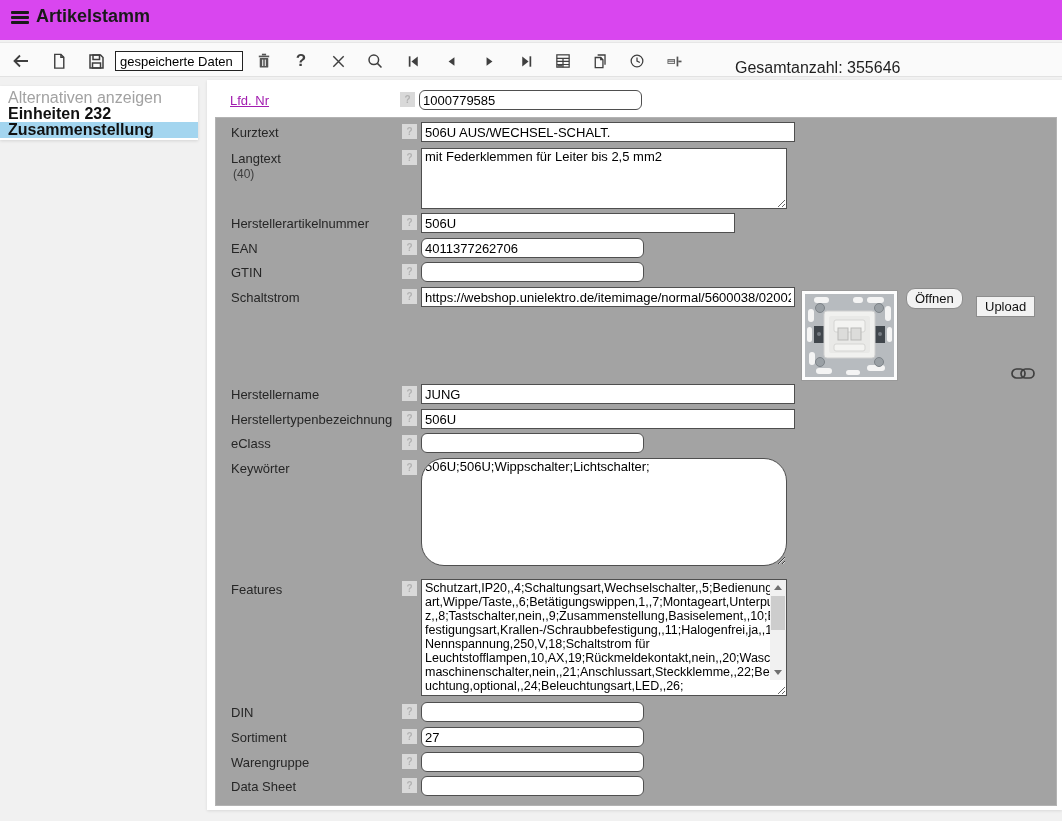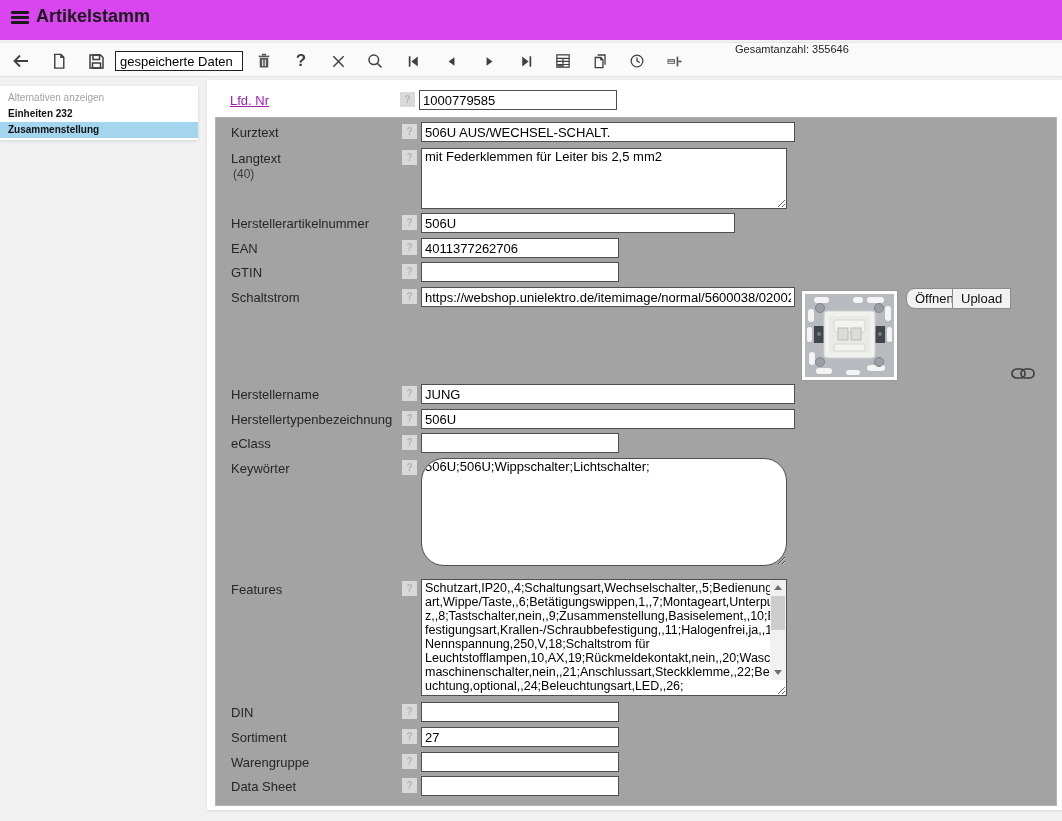--- a/index.html
+++ b/index.html
@@ -15,47 +15,47 @@
   
   .toolbar { position:absolute; left:0; top:42px; width:1062px; height:35px; background:#fafafa;
     border-top:1px solid #e6e6e6; border-bottom:1px solid #e2e2e2; }
   .tb-icon { position:absolute; top:5px; width:26px; height:26px; display:flex;
     align-items:center; justify-content:center; cursor:pointer; color:#3f3f3f; }
   .tb-icon svg { display:block; }
   .help-glyph { font-size:17px; font-weight:700; color:#3f3f3f; }
   .tb-input { position:absolute; left:115px; top:8px; width:128px; height:20px;
     border:1px solid #222; background:#fff; font-size:13px; padding:0 4px;
     font-family:"Liberation Sans", sans-serif; }
-  .tb-total { position:absolute; left:735px; top:0; font-size:11px; color:#1f1f1f; }
+  .tb-total { position:absolute; left:735px; top:16px; font-size:16px; color:#1f1f1f; }
 
   
   .sidebar { position:absolute; left:0; top:86px; width:198px; height:54px; background:#fff;
     box-shadow:0 1px 3px rgba(0,0,0,0.12); padding-top:4px; }
-  .side-item { height:16px; line-height:16px; padding-left:8px; font-size:10px; cursor:pointer;
+  .side-item { height:16px; line-height:16px; padding-left:8px; font-size:16px; cursor:pointer;
     white-space:nowrap; }
   .side-item.dim { color:#a2a2a2; }
   .side-item.bold { font-weight:700; color:#111; }
   .side-item.selected { background:#a3d5ef; }
 
   
   .main-card { position:absolute; left:207px; top:80px; width:855px; height:730px; background:#fff;
     box-shadow:0 1px 3px rgba(0,0,0,0.10); }
   .lfdnr-label { position:absolute; left:23px; top:13px; font-size:13px; color:#a21caf;
     text-decoration:underline; cursor:pointer; }
   .inner-box { position:absolute; left:8px; top:37px; width:842px; height:689px;
     border:1px solid #b3b3b3; background:#a3a3a3; }
 
   .row { position:absolute; left:0; width:840px; }
   .f-label { position:absolute; left:15px; top:3px; font-size:13px; color:#262626; white-space:nowrap; }
   .f-sublabel { position:absolute; left:17px; top:19px; font-size:12px; color:#3d3d3d; }
   .qbadge { position:absolute; left:186px; top:2px; width:15px; height:15px; background:#d9d9d9;
     color:#b2b2b2; font-size:10px; font-weight:700; text-align:center; line-height:15px; cursor:pointer; }
   .inp { position:absolute; left:205px; top:0; height:20px; border:1px solid #4f4f4f; background:#fff;
     font-size:13px; padding:0 3px; font-family:"Liberation Sans", sans-serif; color:#000; }
-  .w-md { width:198px; } .w-lg { width:314px; } .w-xl { width:374px; }
+  .w-md { width:223px;border-radius:6px; } .w-lg { width:314px; } .w-xl { width:374px; }
   textarea.inp { resize:both; line-height:14px; padding:1px 3px; overflow:hidden; }
   .ta-lang { width:366px; height:61px; }
   .ta-key  { width:366px; height:108px;border-radius:23px; }
   .ta-feat { width:366px; height:117px; padding-right:22px; font-size:12.5px; }
 
   
   .scrollbar { position:absolute; left:554px; top:1px; width:16px; height:100px;
     background:#f1f1f1; cursor:pointer; }
   .sb-btn { position:absolute; left:0; width:16px; height:15px; background:#f1f1f1;
     display:flex; align-items:center; justify-content:center; }
@@ -63,21 +63,21 @@
   .tri-up { width:0; height:0; border-left:4px solid transparent; border-right:4px solid transparent;
     border-bottom:5px solid #6f6f6f; }
   .tri-down { width:0; height:0; border-left:4px solid transparent; border-right:4px solid transparent;
     border-top:5px solid #6f6f6f; }
   .sb-thumb { position:absolute; left:1px; top:16px; width:14px; height:34px; background:#cdcdcd; }
 
   
   .prod-img { position:absolute; left:585px; top:172px; width:97px; height:91px; cursor:default; }
   .img-btn { position:absolute; top:170px; height:21px; background:#f2f2f2; border:1px solid #8c8c8c;
     font-size:13px; font-family:"Liberation Sans", sans-serif; color:#111; padding:0 8px; cursor:pointer; }
-  .btn-open { left:690px;border-radius:9px; } .btn-upload { left:736px; }
+  .btn-open { left:690px;border-radius:9px; } .btn-upload { left:760px;margin-top:8px; }
   .link-icon { position:absolute; left:795px; top:248px; cursor:pointer; color:#3f3f3f; }
 </style>
 </head>
 <body>
 
 <div class="header">
   <div class="hamburger">
       <div></div>
       <div></div>
       <div></div>

